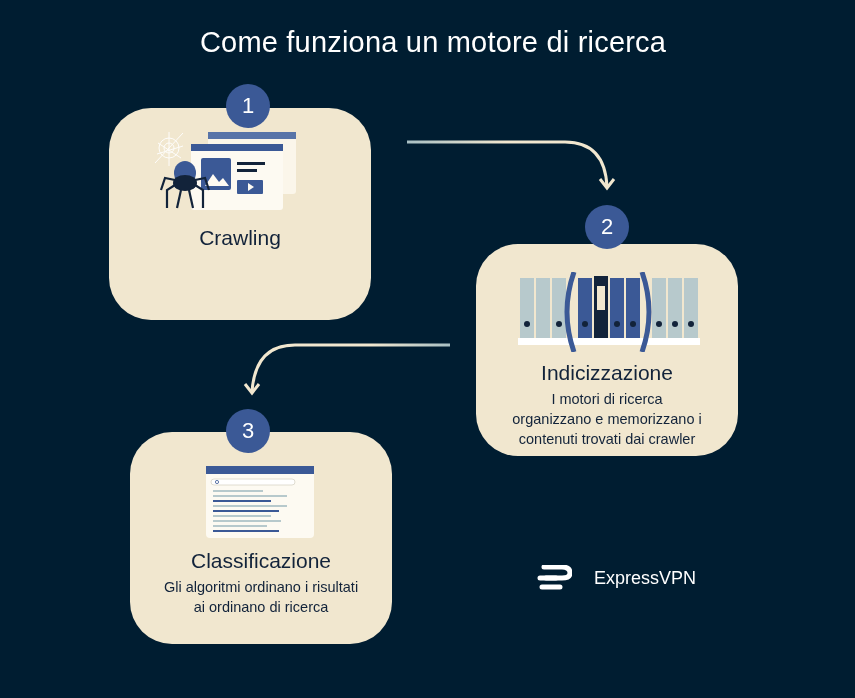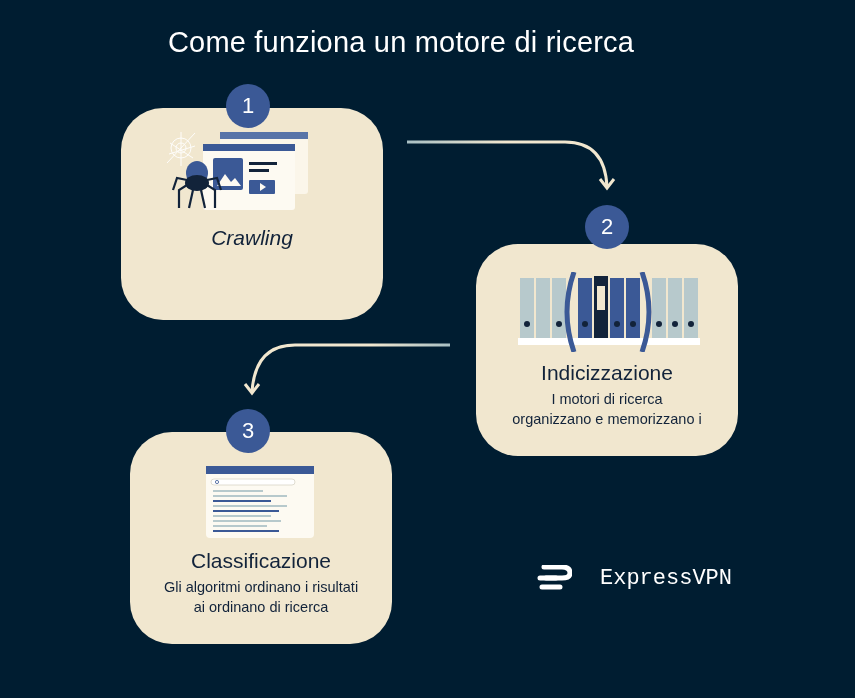--- a/index.html
+++ b/index.html
@@ -2,40 +2,40 @@
 <html><head>
 <meta charset="utf-8">
 <style>
   html, body { margin: 0; padding: 0; }
   body {
     width: 855px; height: 698px; background: #001d31; position: relative; overflow: hidden;
     font-family: "Liberation Sans", "DejaVu Sans", sans-serif; color: #12233a;
   }
   .title {
     position: absolute; left: 0; width: 802px; top: 26px; text-align: center;
-    color: #ffffff; font-size: 29px; letter-spacing: 0.2px;
+    color: #ffffff; font-size: 29px; letter-spacing: 0.2px; padding-left: 32px;
   }
   .card {
     position: absolute; width: 262px; height: 212px; background: #f1e7cf;
     border-radius: 42px;
   }
   .badge {
     position: absolute; width: 44px; height: 44px; border-radius: 50%;
     background: #3b5996; color: #fff; font-size: 22px; text-align: center; line-height: 44px;
   }
   .card-title {
     position: absolute; left: 0; right: 0; text-align: center; font-size: 21px; color: #12233a;
   }
   .card-desc {
     position: absolute; left: 0; right: 0; text-align: center; font-size: 14.5px; line-height: 20px; color: #12233a;
   }
   .illus { position: absolute; }
   .arrow { position: absolute; }
   .logo { position: absolute; left: 536px; top: 565px; display: flex; align-items: center; }
-  .logo-text { color: #fff; font-family: Liberation Mono, monospace; font-size: 22px; margin-left: 28px; }
+  .logo-text { color: #fff; font-family: Liberation Sans, sans-serif; font-size: 18px; margin-left: 22px; }
 </style>
 </head>
 <body>
 
 <div class="title">Come funziona un motore di ricerca</div>
 
 <svg class="arrow" style="left:400px;top:125px" width="230" height="70" viewBox="0 0 230 70">
   <defs>
     <linearGradient id="ga" x1="0" x2="1" y1="0" y2="0">
       <stop offset="0" stop-color="#a9c0c4"></stop>
@@ -52,21 +52,21 @@
     <linearGradient id="gb" x1="0" x2="1" y1="0" y2="0">
       <stop offset="0" stop-color="#f1e7cf"></stop>
         <stop offset="0.6" stop-color="#f1e7cf"></stop>
         <stop offset="1" stop-color="#a9c0c4"></stop>
     </linearGradient>
   </defs>
   <path d="M215 10 H60 Q20 10 17 57" fill="none" stroke="url(#gb)" stroke-width="3"></path>
   <path d="M10 49 L17 58 L24 49" fill="none" stroke="#f1e7cf" stroke-width="3"></path>
 </svg>
 
-<div class="card" style="left:121px;top:108px;font-style:italic;">
+<div class="card" style="left:109px;top:108px;">
   <svg class="illus" style="left:44px;top:20px" width="150" height="90" viewBox="0 0 150 90">
     <rect x="55" y="4" width="88" height="62" rx="3" fill="#fbf6ea"></rect>
     <rect x="55" y="4" width="88" height="7" fill="#5874a8"></rect>
     <rect x="38" y="16" width="92" height="66" rx="3" fill="#fdfaf2"></rect>
     <rect x="38" y="16" width="92" height="7" fill="#3b5996"></rect>
     <rect x="48" y="30" width="30" height="32" rx="2" fill="#3b5996"></rect>
     <path d="M52 58 L60 46 L66 54 L70 50 L76 58 Z" fill="#fdfaf2"></path>
     <rect x="84" y="34" width="28" height="3" fill="#12233a"></rect>
     <rect x="84" y="41" width="20" height="3" fill="#12233a"></rect>
     <rect x="84" y="52" width="26" height="14" rx="1" fill="#3b5996"></rect>
@@ -119,20 +119,21 @@
         <circle cx="175" cy="52" r="3"></circle>
     </g>
     <rect x="2" y="66" width="182" height="7" fill="#ffffff"></rect>
     <path d="M58 0 Q44 40 58 80" fill="none" stroke="#3b5996" stroke-width="5"></path>
     <path d="M126 0 Q140 40 126 80" fill="none" stroke="#3b5996" stroke-width="5"></path>
   </svg>
   <div class="card-title" style="top:117px">Indicizzazione</div>
   <div class="card-desc" style="top:145px">
     <div>I motori di ricerca</div>
     <div>organizzano e memorizzano i</div>
+    <div>contenuti trovati dai crawler</div>
   </div>
 </div>
 <div class="badge" style="left:585px;top:205px">2</div>
 
 <div class="card" style="left:130px;top:432px;">
   <svg class="illus" style="left:76px;top:34px" width="110" height="75" viewBox="0 0 110 75">
     <rect x="0" y="0" width="108" height="72" rx="4" fill="#fdfaf2"></rect>
     <rect x="0" y="0" width="108" height="8" fill="#3b5996"></rect>
     <rect x="5" y="13" width="84" height="6" rx="3" fill="#ffffff" stroke="#d8d4c6" stroke-width="0.8"></rect>
     <circle cx="11" cy="16" r="1.6" fill="none" stroke="#3b5996" stroke-width="0.8"></circle>

